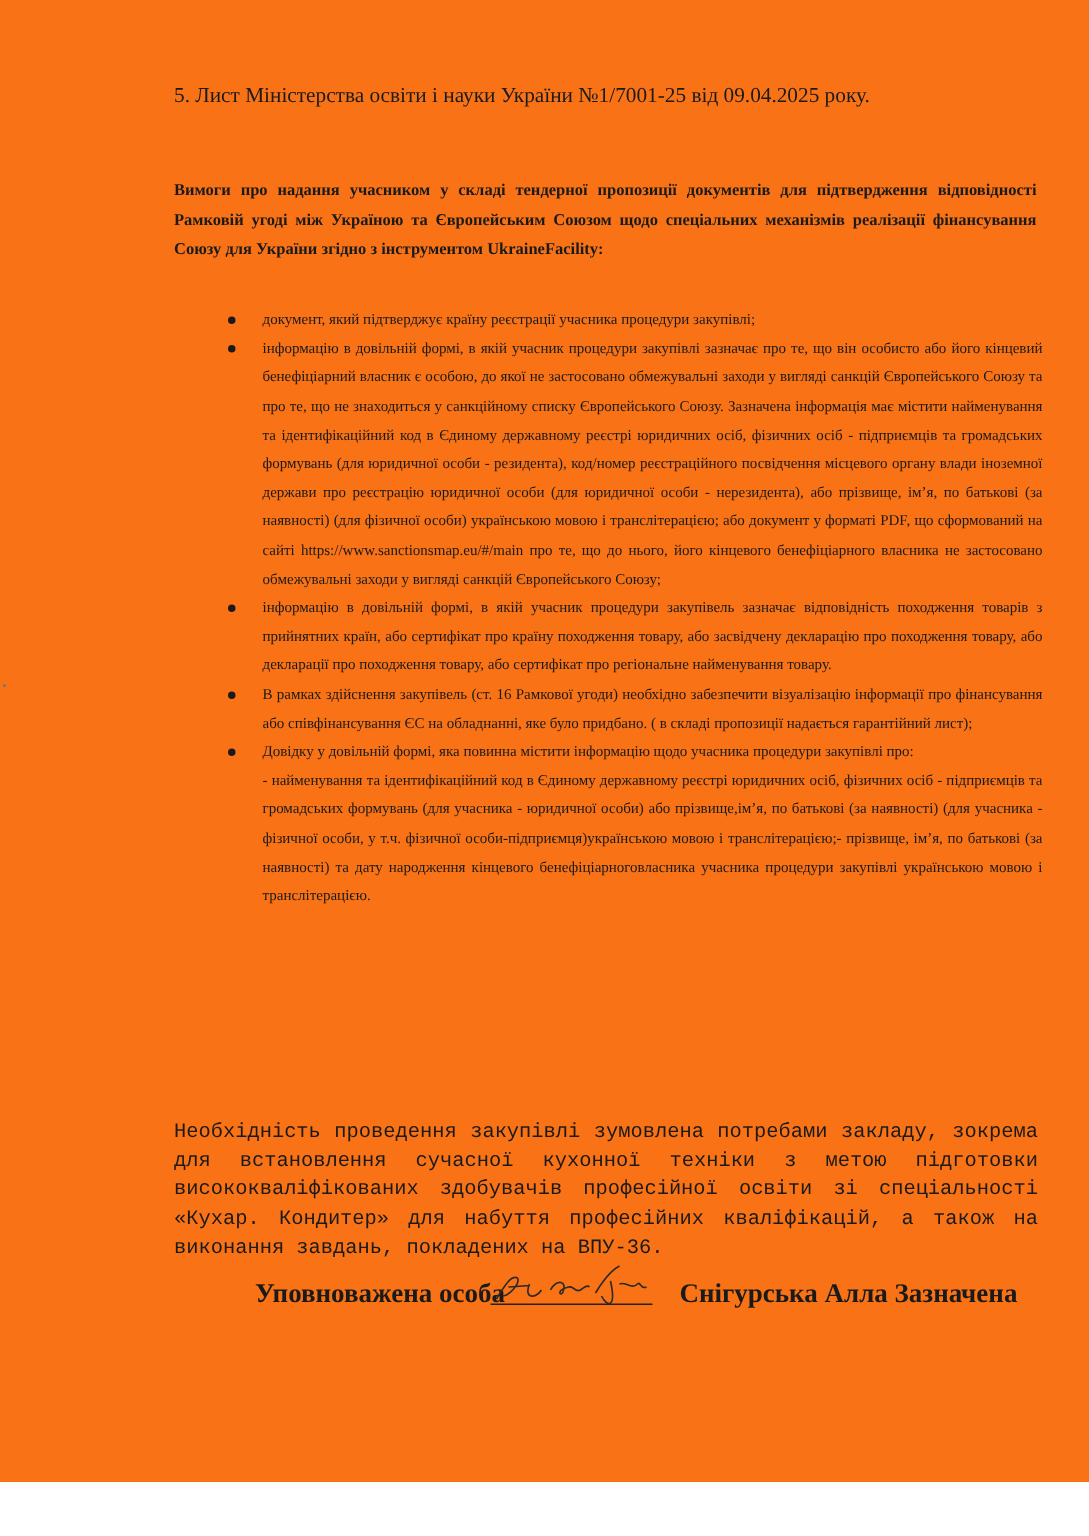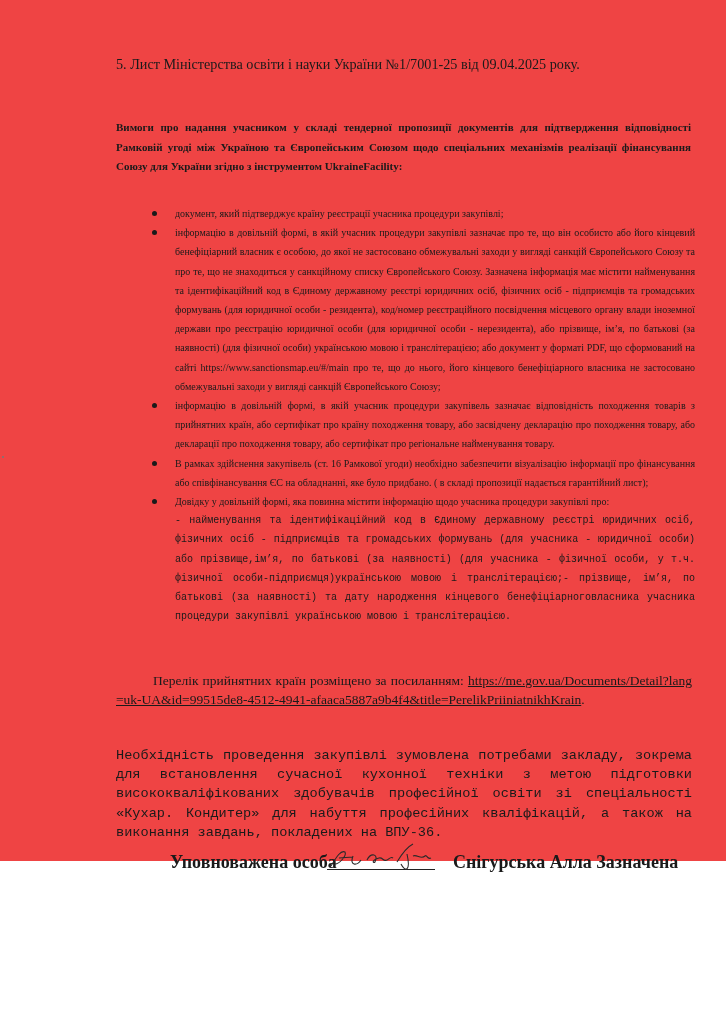--- a/index.html
+++ b/index.html
@@ -11,22 +11,22 @@
       width: 726px;
       height: 1024px;
       position: relative;
       overflow: hidden;
       font-family: "Liberation Serif", "DejaVu Serif", serif;
       color: #1a1a1a;
     }
     .page {
       position: absolute;
       left: 0; top: 0;
-      width: 726px; height: 861px;
-      background: #ef4444;
+      width: 726px; height: 988px;
+      background: #f97316;
     }
     .ref-line {
       position: absolute;
       left: 116px;
       top: 55px;
       font-size: 14.2px;
       line-height: 18px;
       white-space: nowrap;
     }
     .req-title {
@@ -62,21 +62,20 @@
       left: 5px;
       top: 7px;
       width: 5px;
       height: 5px;
       border-radius: 50%;
       background: #1a1a1a;
     }
     .bullets li .sub {
       display: block;
       text-align: justify;
-      font-family: Liberation Mono, monospace;
     }
     .countries {
       position: absolute;
       left: 116px;
       top: 671px;
       width: 576px;
       font-size: 13.5px;
       line-height: 19.2px;
       text-indent: 37px;
       text-align: justify;
@@ -164,21 +163,20 @@
       <span class="bullet-dot"></span>
       <span>В рамках здійснення закупівель (ст. 16 Рамкової угоди) необхідно забезпечити візуалізацію інформації про фінансування або співфінансування ЄС на обладнанні, яке було придбано. ( в складі пропозиції надається гарантійний лист);</span>
     </li>
     <li>
       <span class="bullet-dot"></span>
       <span>Довідку у довільній формі, яка повинна містити інформацію щодо учасника процедури закупівлі про:</span>
       <span class="sub">- найменування та ідентифікаційний код в Єдиному державному реєстрі юридичних осіб, фізичних осіб - підприємців та громадських формувань (для учасника - юридичної особи) або прізвище,ім’я, по батькові (за наявності) (для учасника - фізичної особи, у т.ч. фізичної особи-підприємця)українською мовою і транслітерацією;- прізвище, ім’я, по батькові (за наявності) та дату народження кінцевого бенефіціарноговласника учасника процедури закупівлі українською мовою і транслітерацією.</span>
     </li>
   </ul>
 
-  <div class="countries"><span>Перелік прийнятних країн розміщено за посиланням: </span><a>https://me.gov.ua/Documents/Detail?lang=uk-UA&amp;id=99515de8-4512-4941-afaaca5887a9b4f4&amp;title=PerelikPriiniatnikhKrain</a><span>.</span></div>
 
   <div class="justification">Необхідність проведення закупівлі зумовлена потребами закладу, зокрема для встановлення сучасної кухонної техніки з метою  підготовки висококваліфікованих здобувачів професійної освіти зі спеціальності «Кухар. Кондитер» для набуття професійних кваліфікацій, а також на виконання завдань, покладених на ВПУ-36.</div>
 
   <div class="signature-row">
     <span class="sig-label">Уповноважена особа</span>
     <span class="sig-line">
       <svg width="108" height="30" viewBox="0 0 108 30">
         <path d="M4 24 C10 14, 14 8, 18 10 C20 14, 12 22, 8 22 M12 16 L26 15 M26 14 C22 24, 30 24, 34 18" stroke="#2a2a2a" stroke-width="1.1" fill="none"></path>
         <path d="M40 18 C44 10, 52 12, 48 20 C46 22, 44 18, 52 16 C56 15, 56 20, 60 18 C62 17, 64 14, 66 16" stroke="#2a2a2a" stroke-width="1.1" fill="none"></path>
         <path d="M70 20 C76 10, 82 4, 86 2 M80 12 C84 30, 78 30, 74 22 M86 14 C90 12, 94 18, 98 14 C100 12, 100 18, 104 16" stroke="#2a2a2a" stroke-width="1.1" fill="none"></path>

